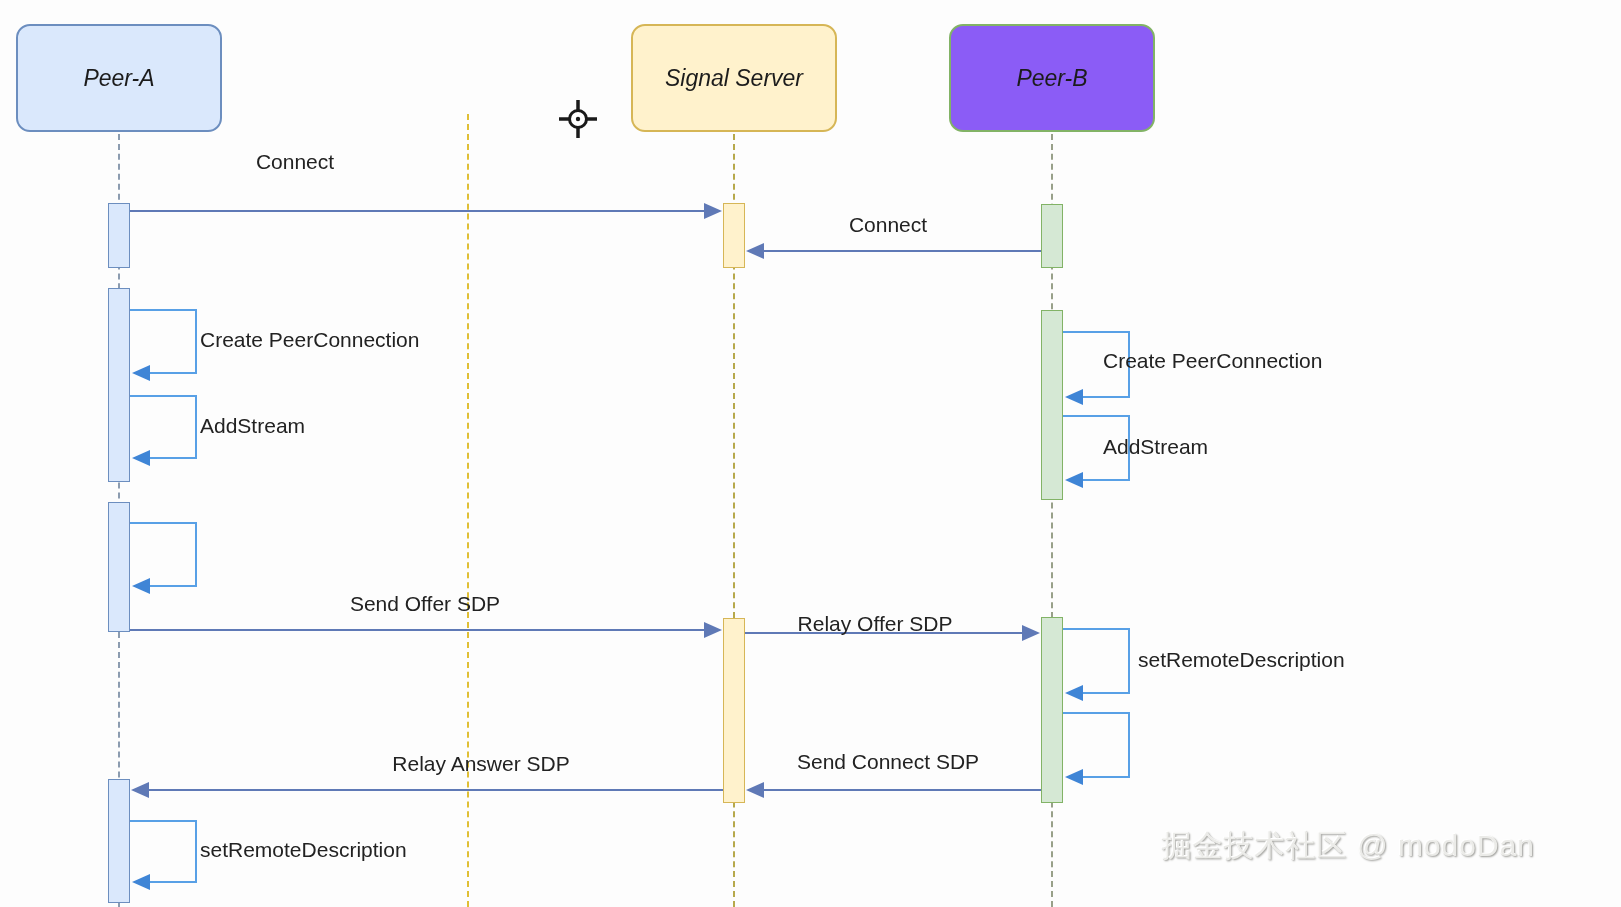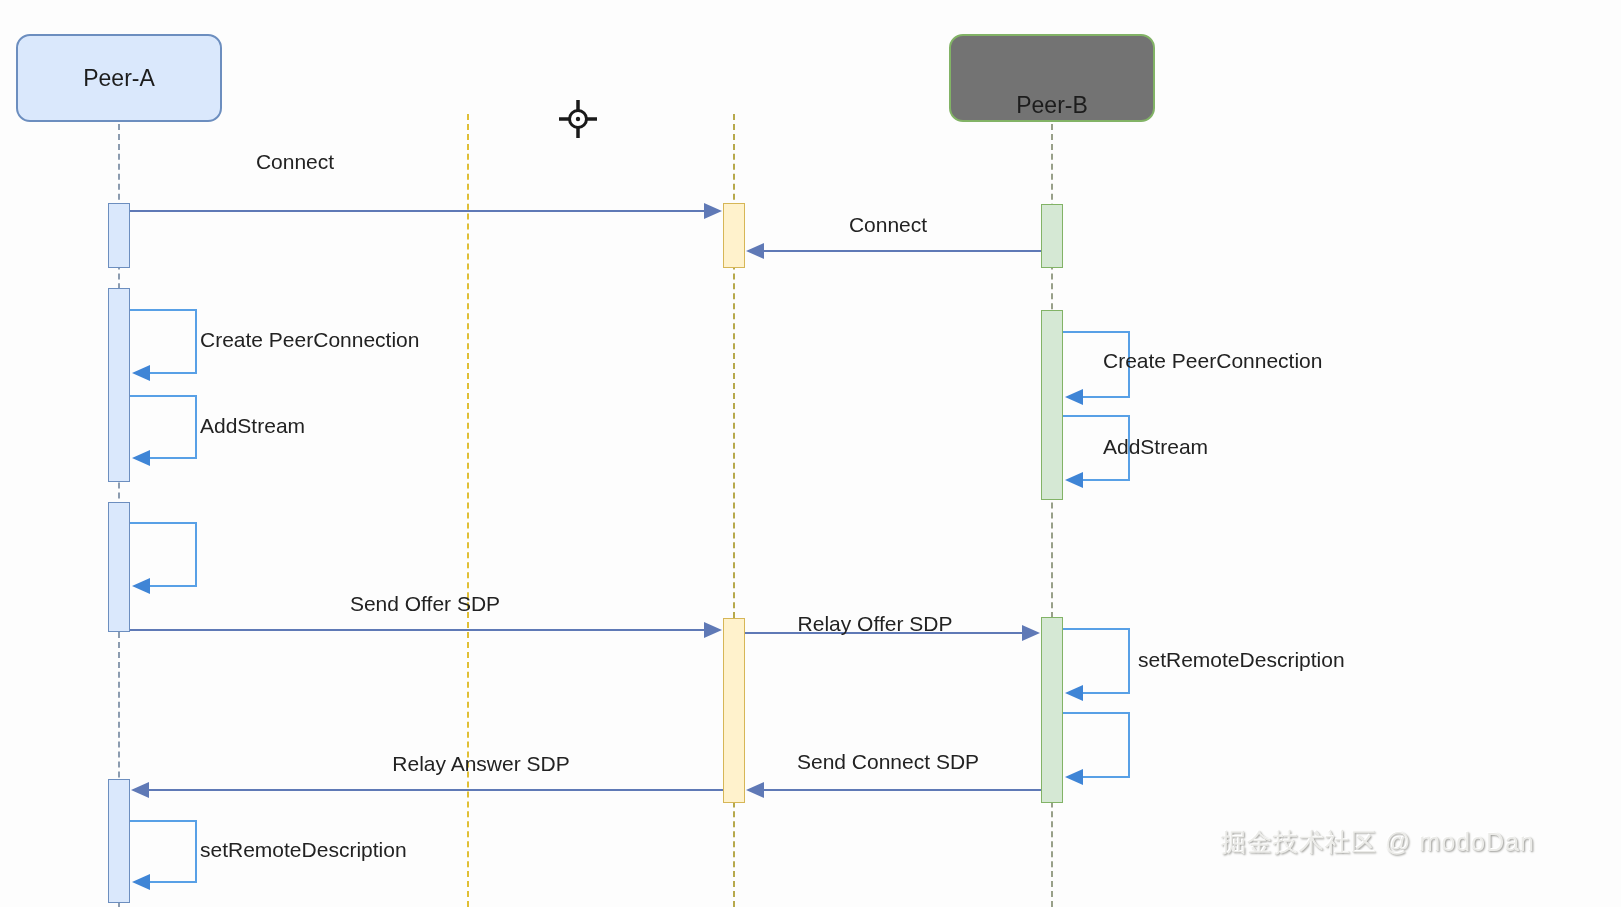--- a/index.html
+++ b/index.html
@@ -3,63 +3,66 @@
 <meta charset="utf-8">
 <style>
   html,body{margin:0;padding:0;background:#ffffff;}
   #canvas{
     position:relative;width:1621px;height:907px;overflow:hidden;
     background:#fdfdfd;font-family:"Liberation Sans","DejaVu Sans",sans-serif;
     color:#222;
   }
   
   .actor{
-    position:absolute;top:34px;width:206px;height:88px;box-sizing:border-box;
+    position:absolute;top:24px;width:206px;height:108px;box-sizing:border-box;
     border:2px solid;border-radius:14px;
     display:flex;align-items:center;justify-content:center;
-    font-size:23px;color:#1c1c1c;text-align:center;
+    font-size:23px;color:#1c1c1c;text-align:center;font-style:italic;
   }
   .actor-blue  {background:#dae8fc;border-color:#6c8ebf;}
   .actor-orange{background:#ffe6cc;border-color:#d79b00;}
   .actor-yellow{background:#fff2cc;border-color:#d6b656;}
-  .actor-green {background:#737373;border-color:#82b366;align-items:flex-end;}
+  .actor-green {background:#8b5cf6;border-color:#82b366;}
   .actor-label{display:inline-block;line-height:1.25;}
   .actor-label-narrow{max-width:95px;position:relative;top:10px;}
   
   .lifeline{position:absolute;top:114px;height:793px;width:0;border-left:2px dashed;}
   
   .bar{position:absolute;width:22px;box-sizing:border-box;border:1.5px solid;z-index:3;}
   .bar-blue  {background:#dae8fc;border-color:#6c8ebf;}
   .bar-yellow{background:#fff2cc;border-color:#d6b656;}
   .bar-green {background:#d5e8d4;border-color:#82b366;}
   
   .msg-label{
     position:absolute;font-size:21px;white-space:pre;color:#222;
     transform:translateX(-50%);z-index:5;
   }
   .self-label{position:absolute;font-size:21px;white-space:pre;color:#222;z-index:5;}
   #arrow-layer{position:absolute;left:0;top:0;z-index:4;}
   .watermark{
-    position:absolute;right:86px;top:826px;font-size:25px;letter-spacing:1px;
+    position:absolute;right:86px;top:826px;font-size:30px;letter-spacing:1px;
     color:#ebebe8;z-index:6;
     text-shadow:-1px -1px 0 #ffffff,1px 1px 2px #9a9a96,0 0 1px #c2c2be;
   }
 </style>
 </head>
 <body>
 
 <div id="canvas">
 
   <div class="lifeline" style="left:118px;border-color:#8c9cb0;"></div>
   <div class="lifeline" style="left:467px;border-color:#e0bf35;"></div>
   <div class="lifeline" style="left:733px;border-color:#b7a94c;"></div>
   <div class="lifeline" style="left:1051px;border-color:#98a089;"></div>
 
   <div class="actor actor-blue" style="left:16px;">
     <span class="actor-label">Peer-A</span>
+  </div>
+  <div class="actor actor-yellow" style="left:631px;">
+    <span class="actor-label">Signal Server</span>
   </div>
   <div class="actor actor-green" style="left:949px;">
     <span class="actor-label">Peer-B</span>
   </div>
 
   <div class="bar bar-blue" style="left:108px;top:203px;height:65px;"></div>
   <div class="bar bar-yellow" style="left:723px;top:203px;height:65px;"></div>
   <div class="bar bar-green" style="left:1041px;top:204px;height:64px;"></div>
   <div class="bar bar-blue" style="left:108px;top:288px;height:194px;"></div>
   <div class="bar bar-green" style="left:1041px;top:310px;height:190px;"></div>

